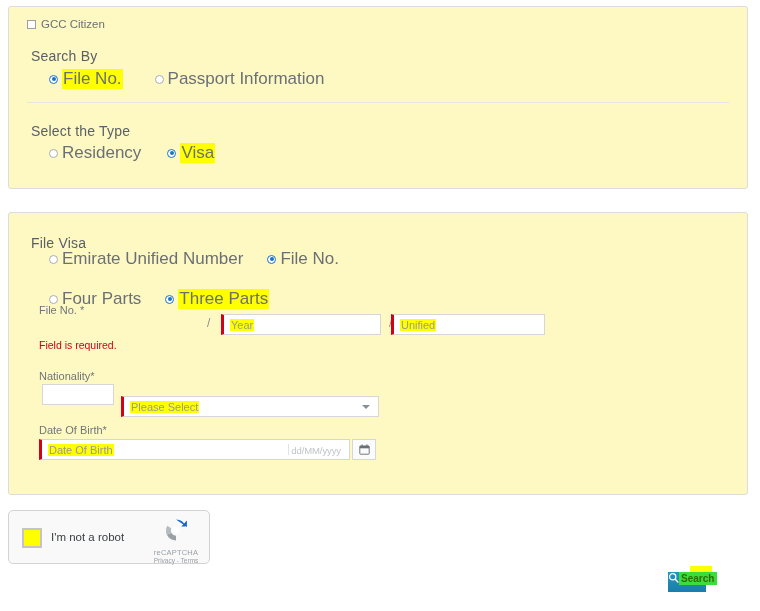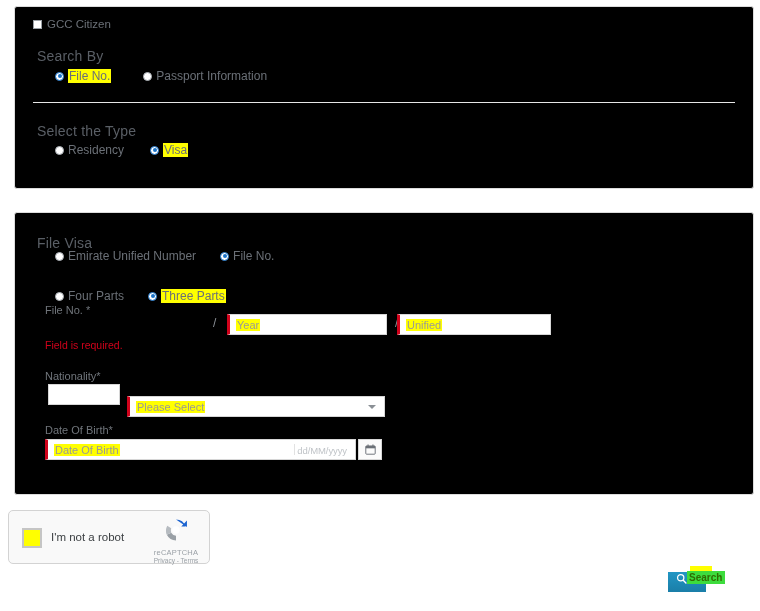--- a/index.html
+++ b/index.html
@@ -16,23 +16,22 @@
     color: #555a5f;
     overflow: hidden;
   }
 
   .panel {
     position: absolute;
     left: 8px;
     width: 740px;
     border: 1px solid #dcdcdc;
     border-radius: 3px;
-    background: #000000;
-    box-sizing: border-box;
-    margin-left: 6px;
+    background: #fef9c3;
+    box-sizing: border-box;
   }
   #panel-search { top: 6px; height: 183px; }
   #panel-filetype { top: 212px; height: 283px; }
 
   .divider {
     position: absolute;
     left: 18px;
     right: 18px;
     top: 95px;
     height: 1px;
@@ -95,21 +94,21 @@
     background: #ffffff;
   }
   .rb.on::after {
     content: "";
     position: absolute;
     left: 1.5px; top: 1.5px;
     width: 4px; height: 4px;
     border-radius: 50%;
     background: #1a73c8;
   }
-  .rb-label { font-size: 12px; color: #6b7077; text-align: center; }
+  .rb-label { font-size: 17px; color: #6b7077; text-align: center; }
 
   .hl {
     background: #ffff00;
     color: #6b7077;
     padding: 0 1px;
   }
   .hl-off {
     position: relative;
   }
   .hl-off::before {
@@ -251,24 +250,24 @@
 
   
   #search-btn {
     position: absolute;
     left: 668px;
     top: 572px;
     height: 20px;
     width: 38px;
     background: linear-gradient(180deg, #2196c4 0%, #1a7ea8 100%);
     display: flex;
-    align-items: flex-end;
+    align-items: flex-start;
     box-sizing: border-box;
     border: none;
-    padding: 8px;
+    padding: 0;
   }
   #search-icon-wrap {
     width: 22px;
     display: flex;
     align-items: center;
     justify-content: center;
   }
   #search-label {
     font-size: 10px;
     font-weight: bold;

